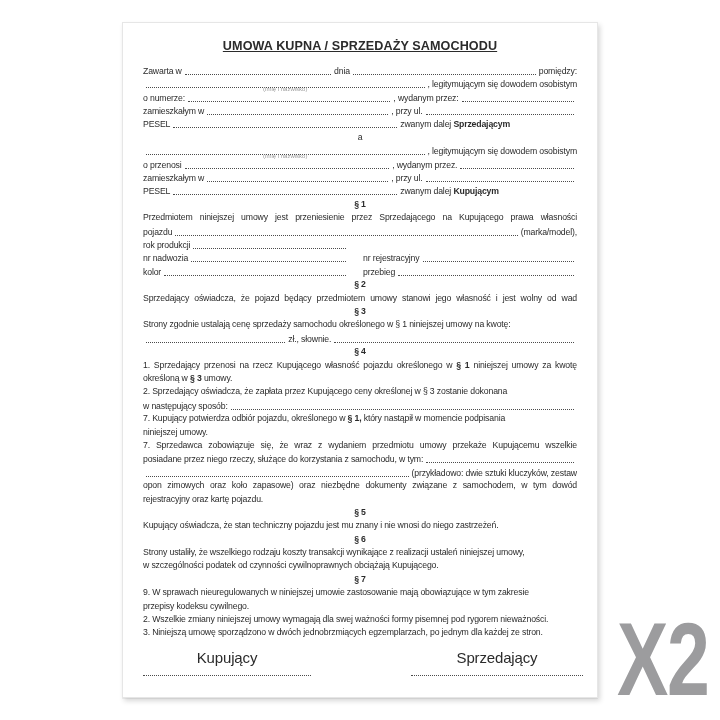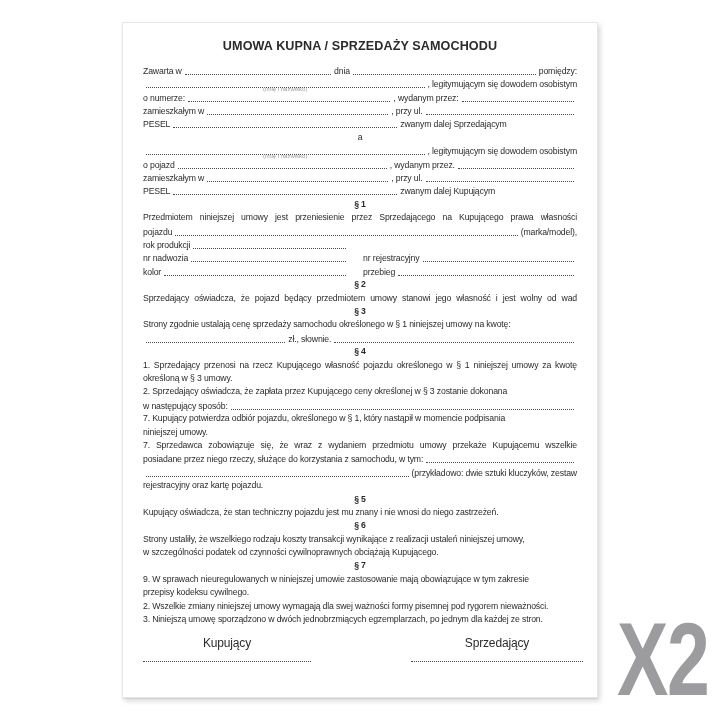--- a/index.html
+++ b/index.html
@@ -20,20 +20,21 @@
     padding: 15px 20px 0 20px;
     font-size: 8.7px;
     letter-spacing: -0.15px;
     line-height: 13.4px;
   }
   .title {
     text-align: center; font-weight: bold;
     font-size: 12.6px; letter-spacing: 0.1px;
     height: 16px; line-height: 16px;
     margin: 0 0 10px 0;
+    text-decoration: underline;
   }
   .row { display: flex; align-items: flex-end; height: 13.4px; white-space: nowrap; }
   .row .t { line-height: 11.5px; flex: 0 0 auto; }
   .fill {
     flex: 1 1 auto; align-self: flex-end;
     height: 12px; min-width: 8px;
     border-bottom: 1.5px dotted #4b4b4b;
     margin: 0 3px 2.5px 3px;
     position: relative;
   }
@@ -44,28 +45,28 @@
     color: #9a9a9a; white-space: nowrap;
   }
   .center { text-align: center; height: 13.4px; line-height: 13px; }
   .head { text-align: center; font-weight: bold; height: 13.4px; line-height: 13.4px; }
   .line { height: 13.4px; line-height: 13px; white-space: nowrap; overflow: hidden; }
   .just {
     height: 13.4px; line-height: 13px;
     text-align: justify; text-align-last: justify;
     white-space: normal; overflow: hidden;
   }
-  .b { font-weight: normal; }
+  .b { font-weight: bold; }
   .half { display: flex; align-items: flex-end; }
   .half.l { flex: 0 0 206px; margin-right: 14px; }
   .half.r { flex: 1 1 auto; }
   .sig { display: flex; justify-content: space-between; margin-top: 11px; }
   .sigcol { width: 168px; text-align: center; }
   .sigcol.right { width: 172px; margin-right: -6px; text-align: center; }
-  .sigcol .lab { height: 13px; line-height: 13px; font-size: 12px; }
+  .sigcol .lab { height: 13px; line-height: 13px; font-size: 15px; }
   .sigline { border-bottom: 1.6px dotted #4b4b4b; height: 12px; }
   .x2 {
     position: absolute; right: 12px; bottom: 20px;
     font-weight: bold; font-size: 104px; line-height: 0.78;
     color: #9c9c9e; letter-spacing: -2px;
     transform: scaleX(0.74); transform-origin: 100% 100%;
   }
 </style>
 </head>
 <body>
@@ -107,21 +108,21 @@
 
   <div class="center">a</div>
 
   <div class="row">
     <span class="fill" style="flex-grow:1">
         <span class="cap">(imię i nazwisko)</span>
       </span>
     <span class="t">, legitymującym się dowodem osobistym</span>
   </div>
   <div class="row">
-    <span class="t">o pojazd</span>
+    <span class="t">o przenosi</span>
     <span class="fill" style="flex-grow:1.8"></span>
     <span class="t">, wydanym przez.</span>
     <span class="fill" style="flex-grow:1"></span>
   </div>
   <div class="row">
     <span class="t">zamieszkałym w</span>
     <span class="fill" style="flex-grow:1.22"></span>
     <span class="t">, przy ul.</span>
     <span class="fill" style="flex-grow:1"></span>
   </div>
@@ -200,20 +201,21 @@
   <div class="line">niniejszej umowy.</div>
   <div class="just">7. Sprzedawca zobowiązuje się, że wraz z wydaniem przedmiotu umowy przekaże Kupującemu wszelkie</div>
   <div class="row">
     <span class="t">posiadane przez niego rzeczy, służące do korzystania z samochodu, w tym:</span>
     <span class="fill" style="flex-grow:1"></span>
   </div>
   <div class="row">
     <span class="fill" style="flex-grow:1"></span>
     <span class="t">(przykładowo: dwie sztuki kluczyków, zestaw</span>
   </div>
+  <div class="just">opon zimowych oraz koło zapasowe) oraz niezbędne dokumenty związane z samochodem, w tym dowód</div>
   <div class="line">rejestracyjny oraz kartę pojazdu.</div>
 
   <div class="head">§ 5</div>
   <div class="line">Kupujący oświadcza, że stan techniczny pojazdu jest mu znany i nie wnosi do niego zastrzeżeń.</div>
 
   <div class="head">§ 6</div>
   <div class="line">Strony ustaliły, że wszelkiego rodzaju koszty transakcji wynikające z realizacji ustaleń niniejszej umowy,</div>
   <div class="line">w szczególności podatek od czynności cywilnoprawnych obciążają Kupującego.</div>
 
   <div class="head">§ 7</div>

